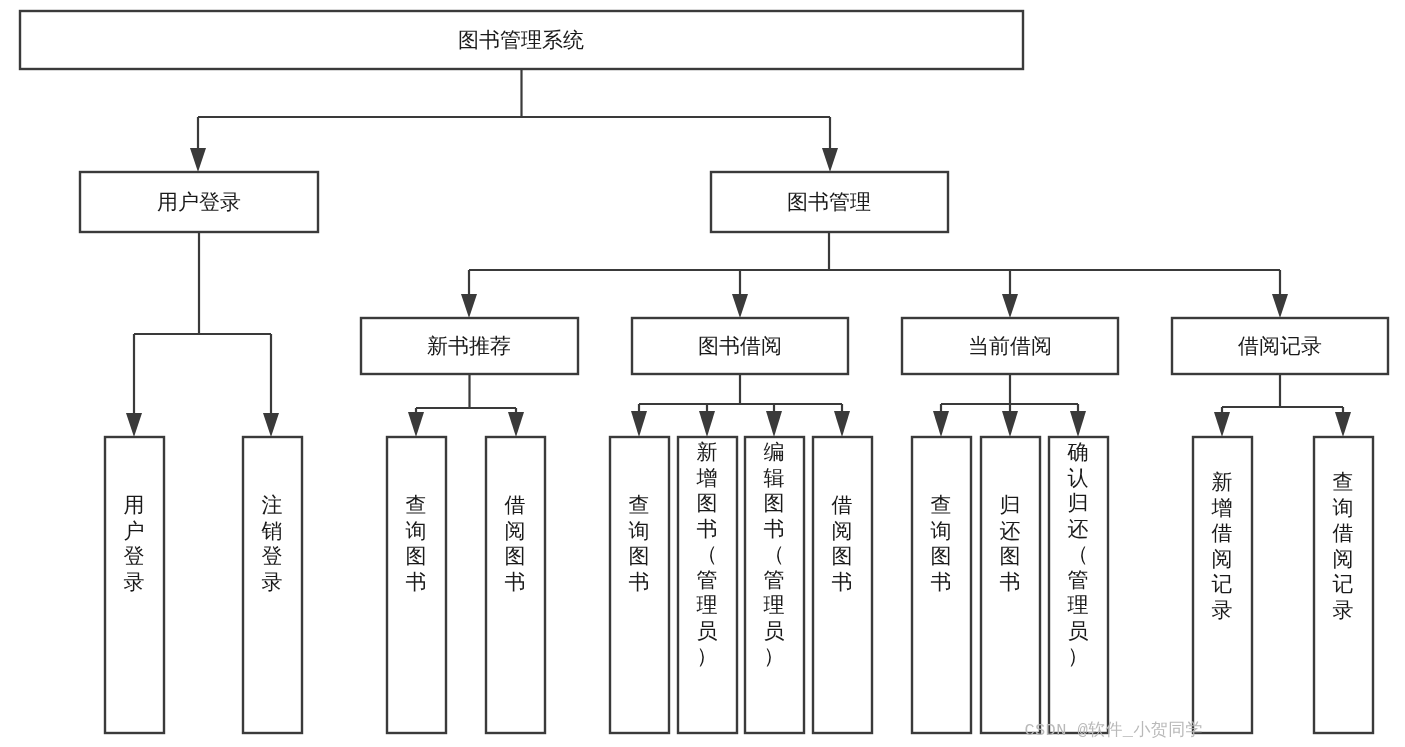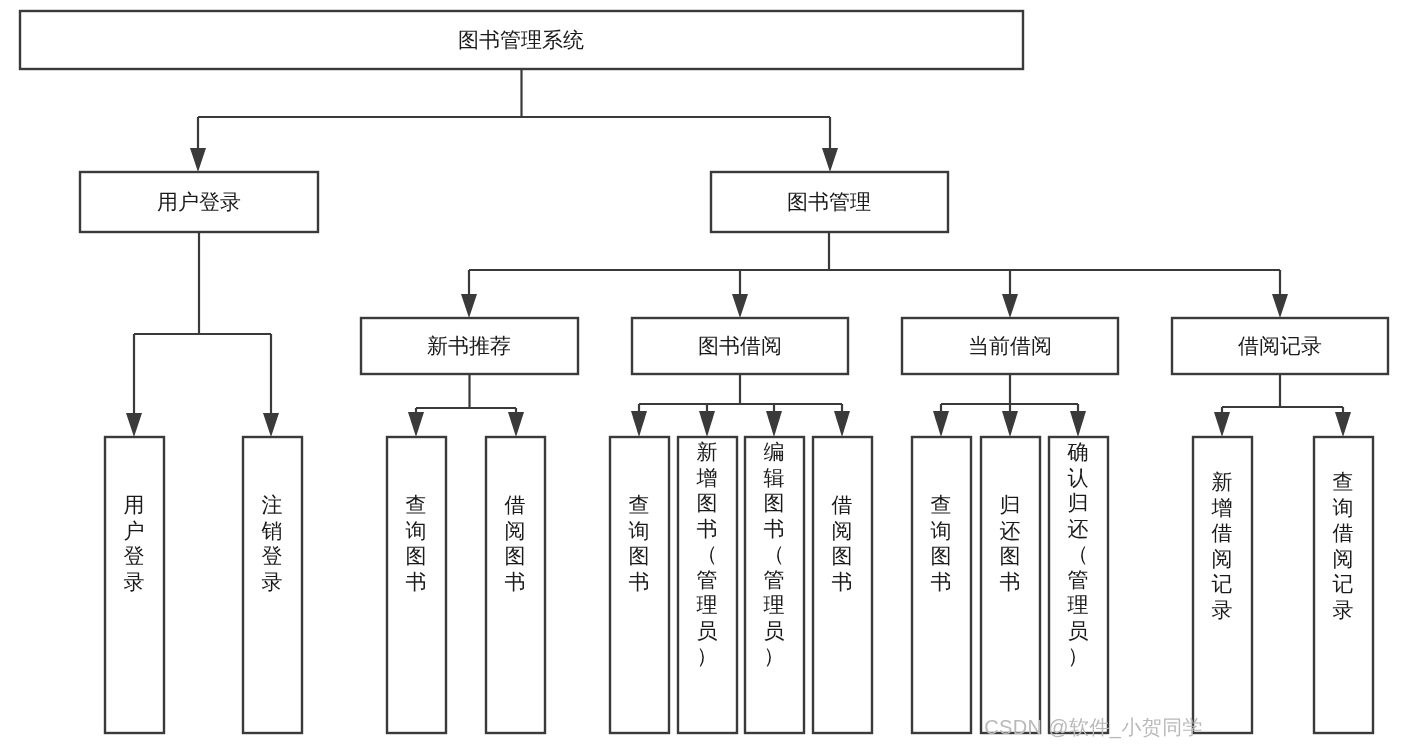--- a/index.html
+++ b/index.html
@@ -51,22 +51,22 @@
     fill: none;
   }
   .arrow-head {
     fill: #3a3a3a;
     stroke: none;
   }
   .watermark {
     position: absolute;
     right: 10px;
     bottom: 6px;
-    font-family: Liberation Sans, sans-serif;
-    font-size: 20px;
+    font-family: Liberation Mono, monospace;
+    font-size: 17px;
     color: #b9b9b9;
     letter-spacing: 0.4px;
     white-space: nowrap;
     user-select: none;
   }
 </style>
 </head>
 <body>
 
 <div id="chart-root">

